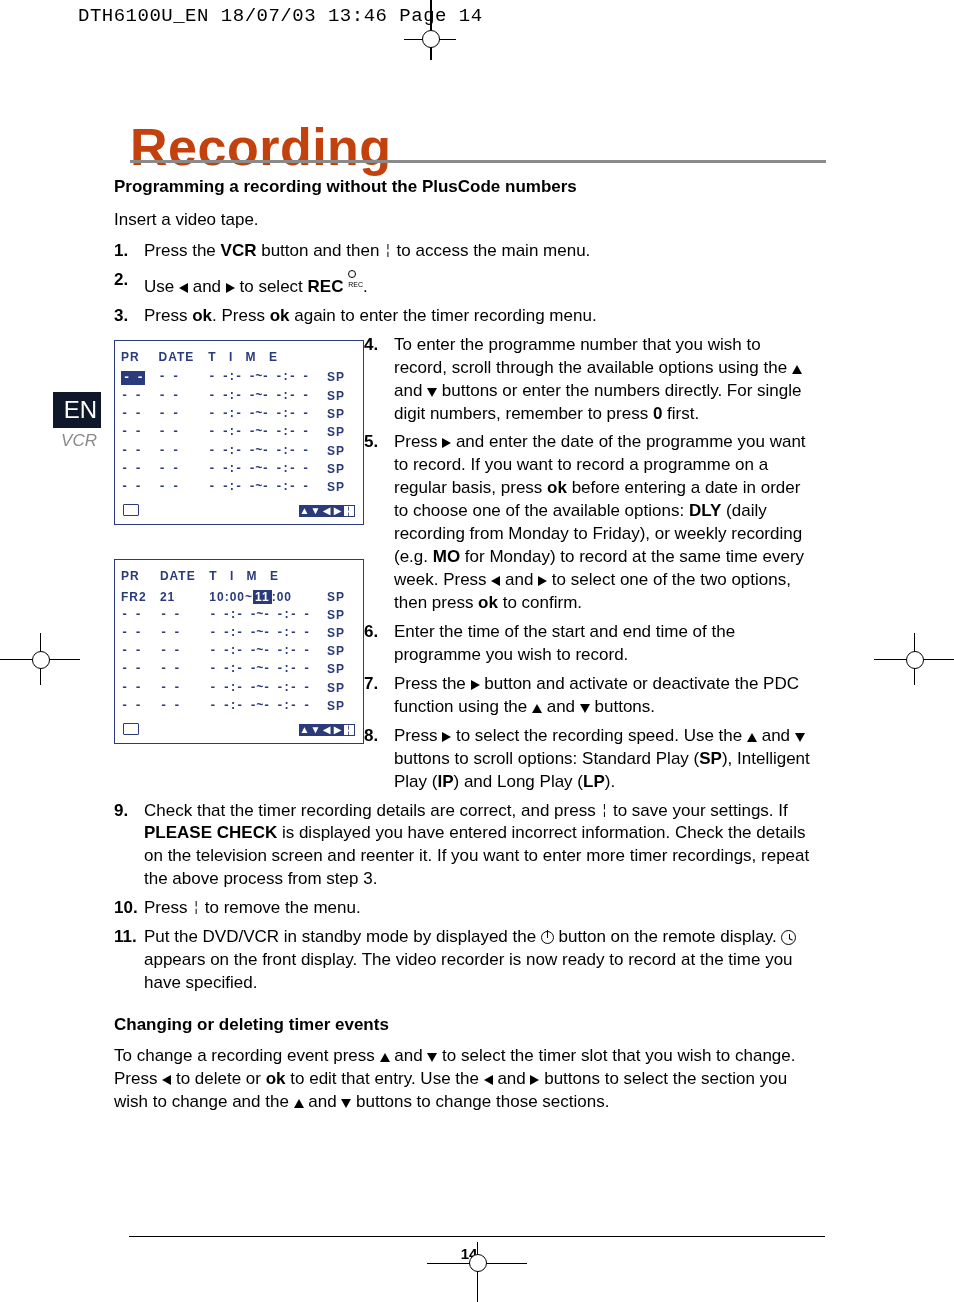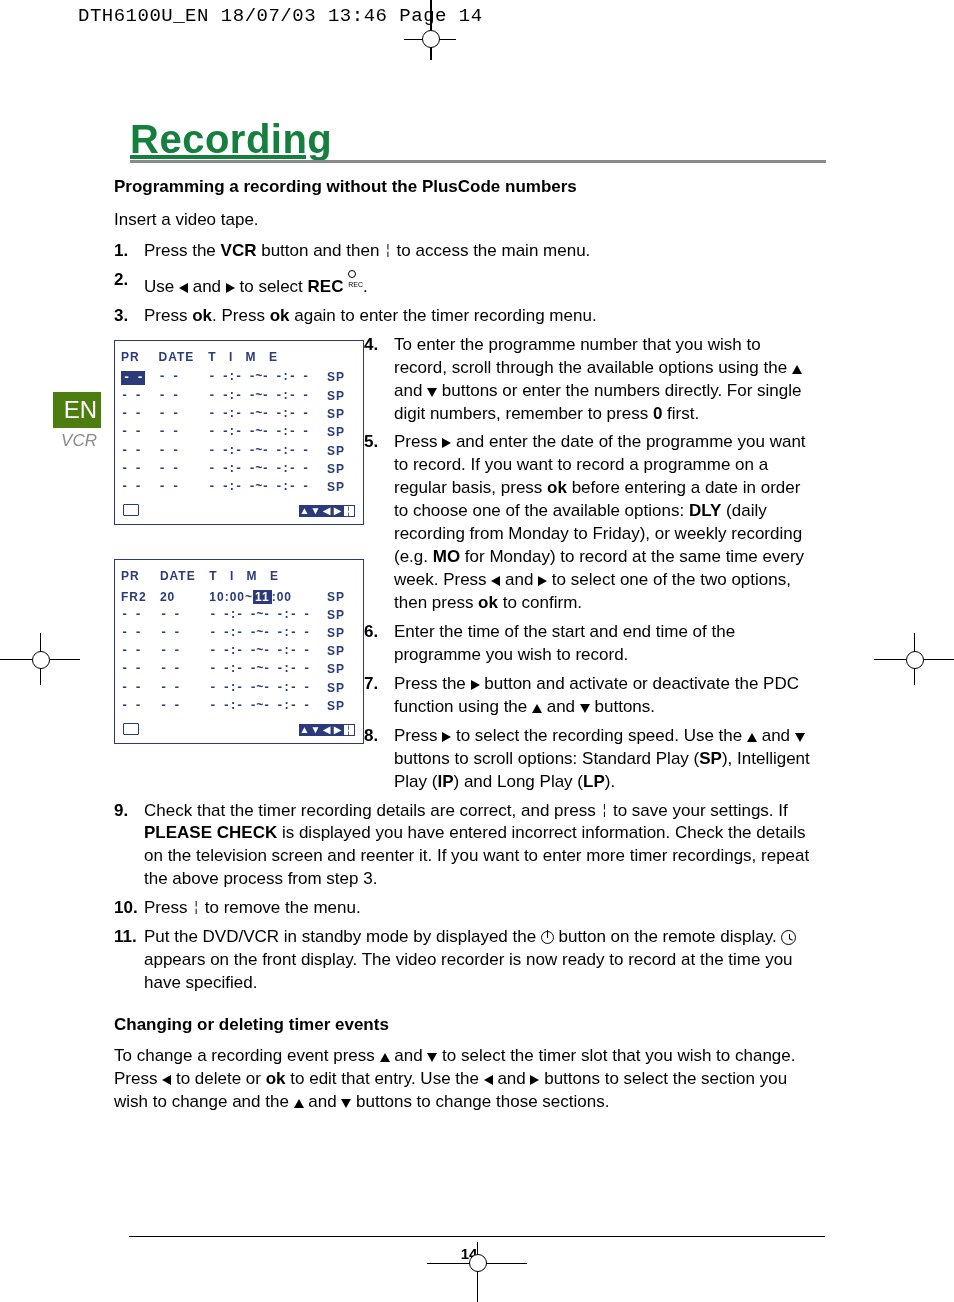--- a/index.html
+++ b/index.html
@@ -2,25 +2,25 @@
 <html><head>
 <meta charset="utf-8">
 <style>
   * { box-sizing: border-box; margin: 0; padding: 0; }
   body { background: #ffffff; width: 954px; height: 1302px; position: relative; font-family: "Gill Sans", "Helvetica Neue", Arial, sans-serif; color: #000; font-size: 17px; line-height: 1.35; overflow: hidden; }
   .crop-header { position: absolute; top: 4px; left: 78px; font-family: "Courier New", monospace; font-size: 19px; letter-spacing: 0.5px; }
   .crop-top-v { position: absolute; top: 0; left: 430px; width: 2px; height: 60px; background: #000; }
   .crop-top-circle { position: absolute; top: 30px; left: 422px; width: 18px; height: 18px; border: 1px solid #000; border-radius: 50%; background: #fff; }
   .crop-top-cross { position: absolute; top: 39px; left: 404px; width: 52px; height: 1px; background: #000; }
 
-  .page-title { position: absolute; left: 130px; top: 112px; font-size: 40px; font-weight: 800; color: #15803d; letter-spacing: 0.5px; text-decoration: underline; }
+  .page-title { position: absolute; left: 130px; top: 112px; font-size: 52px; font-weight: 800; color: #c2410c; letter-spacing: 0.5px; }
   .title-rule { position: absolute; left: 130px; top: 160px; width: 696px; height: 3px; background: #8a8a8a; }
 
   .side-tab { position: absolute; left: 53px; top: 392px; width: 48px; }
-  .side-tab .en { background: #4d7c0f; color: #fff; font-size: 24px; text-align: right; padding: 2px 4px; font-style: normal; }
+  .side-tab .en { background: #0f172a; color: #fff; font-size: 24px; text-align: right; padding: 2px 4px; font-style: normal; }
   .side-tab .vcr { color: #8a8a8a; font-style: italic; text-align: right; font-size: 17px; padding-top: 2px; padding-right: 4px; }
 
   .content { position: absolute; left: 114px; top: 176px; width: 696px; }
   .sub1 { font-weight: 700; margin-bottom: 10px; }
   .para { margin-bottom: 8px; }
   b { font-weight: 700; }
 
   .ol { margin-top: 2px; }
   .li { display: flex; margin-bottom: 6px; }
   .li .num { width: 30px; font-weight: 700; }
@@ -181,21 +181,21 @@
         <table>
           <tbody>
               <tr>
             <th>PR</th>
             <th>DATE</th>
             <th class="time-h">T I M E</th>
             <th></th>
           </tr>
           <tr>
                 <td>FR2</td>
-                <td>20</td>
+                <td>21</td>
                 <td><span>10:00~</span><span class="hl">11</span><span>:00</span></td>
                 <td class="sp">SP</td>
               </tr>
           <tr>
                 <td class="dashed">- -</td>
                 <td class="dashed">- -</td>
                 <td class="dashed">- -:- -~- -:- -</td>
                 <td class="sp">SP</td>
               </tr>
           <tr>

